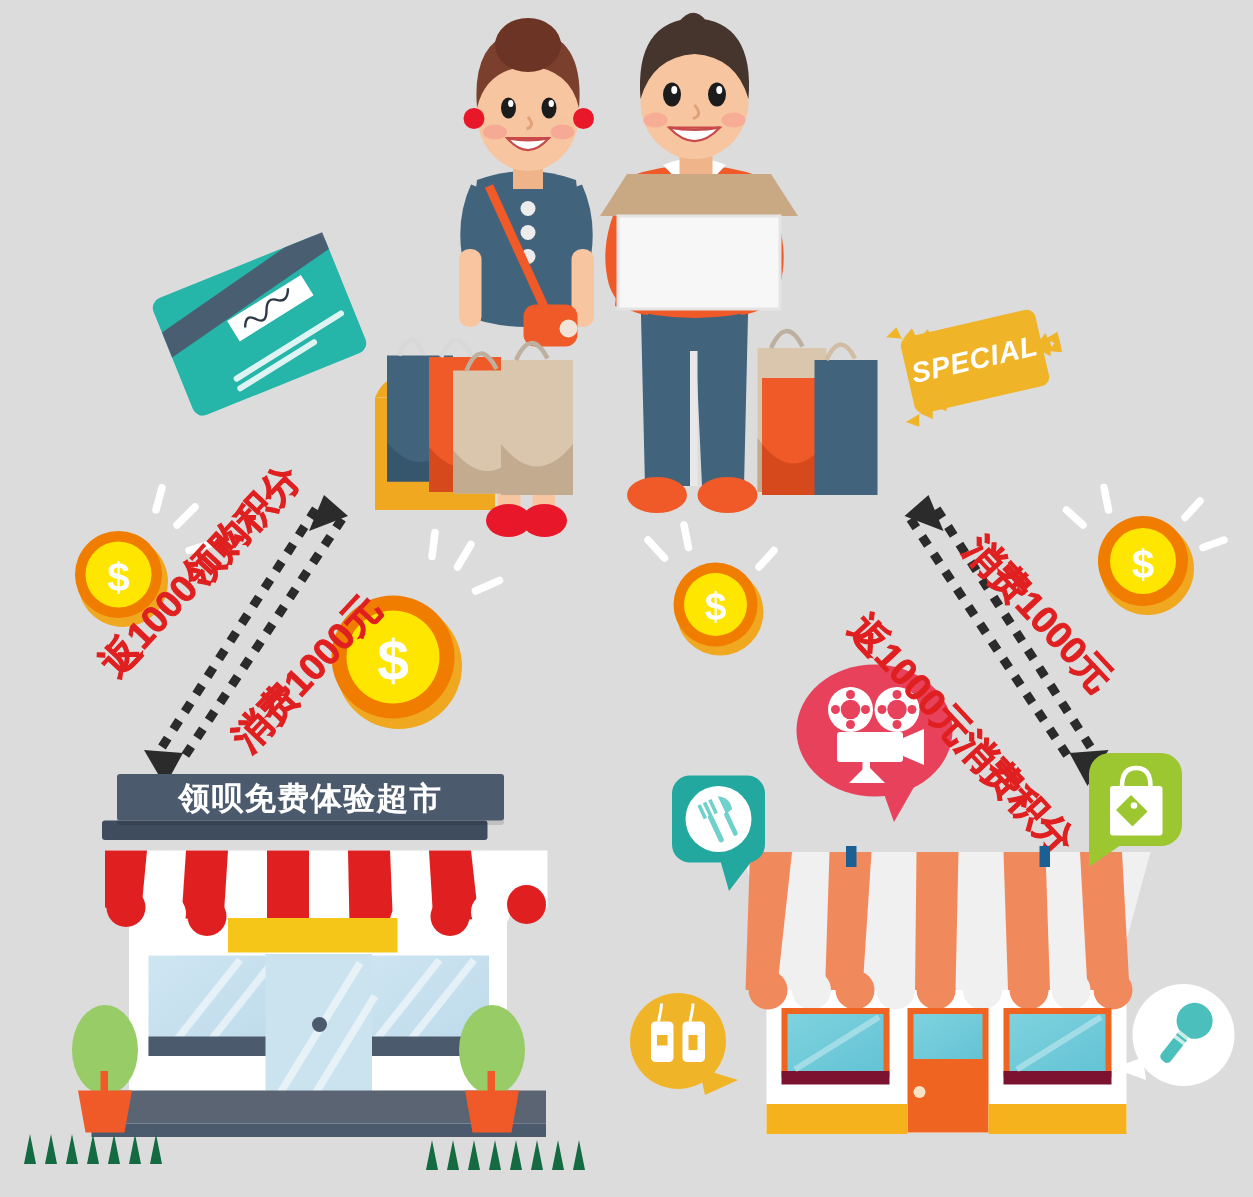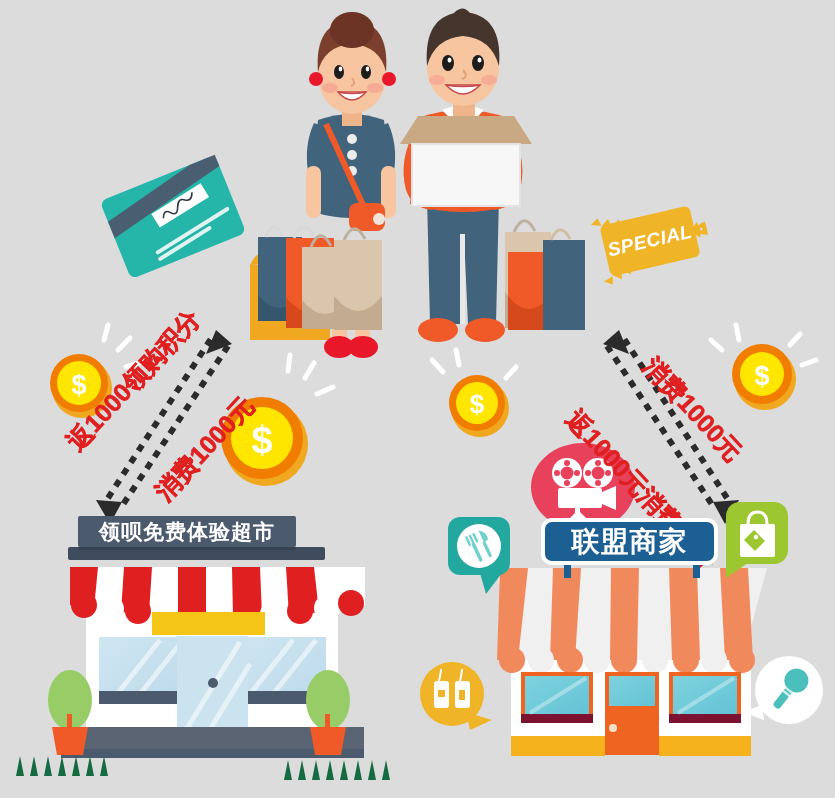--- a/index.html
+++ b/index.html
@@ -22,21 +22,21 @@
     letter-spacing:0px;
     -webkit-text-stroke:0.6px #e02020;
   }
   .rib-l1{left:72px;top:430px;font-size:25px;transform:rotate(-47deg);transform-origin:left center;}
   .rib-l2{left:160px;top:480px;font-size:25px;transform:rotate(-47deg);transform-origin:left center;}
   .rib-r1{left:648px;top:345px;font-size:25px;transform:rotate(47deg);transform-origin:left center;}
   .rib-r2{left:571px;top:398px;font-size:25px;transform:rotate(47deg);transform-origin:left center;}
 
   
   .sign-left{
-    position:absolute;left:78px;top:516px;width:218px;height:31px;
+    position:absolute;left:78px;top:516px;width:258px;height:31px;
     background:#4c5a6e;border-radius:2px;
     display:flex;align-items:center;justify-content:center;
     color:#ffffff;font-size:21px;font-weight:bold;letter-spacing:1px;
     box-shadow:0 3px 0 rgba(0,0,0,0.12);
     font-family:Liberation Serif, serif;
   }
   .sign-left-shadow{
     position:absolute;left:68px;top:547px;width:257px;height:13px;background:#3f4c5e;border-radius:2px;
   }
   .sign-right{
@@ -497,17 +497,16 @@
   <div class="ribbon rib-l1">返1000领购积分</div>
   <div class="ribbon rib-l2">消费1000元</div>
   <div class="ribbon rib-r1">消费1000元</div>
   <div class="ribbon rib-r2">返1000元消费积分</div>
 
   <div class="sign-left-shadow"></div>
   <div class="sign-left">领呗免费体验超市</div>
 
   <div class="sign-post" style="left:564px;"></div>
   <div class="sign-post" style="left:693px;"></div>
-  <div class="sign-right">联盟商家</div>
 
   <div class="badge-special">SPECIAL</div>
 
 </div>
 
 </body></html>

